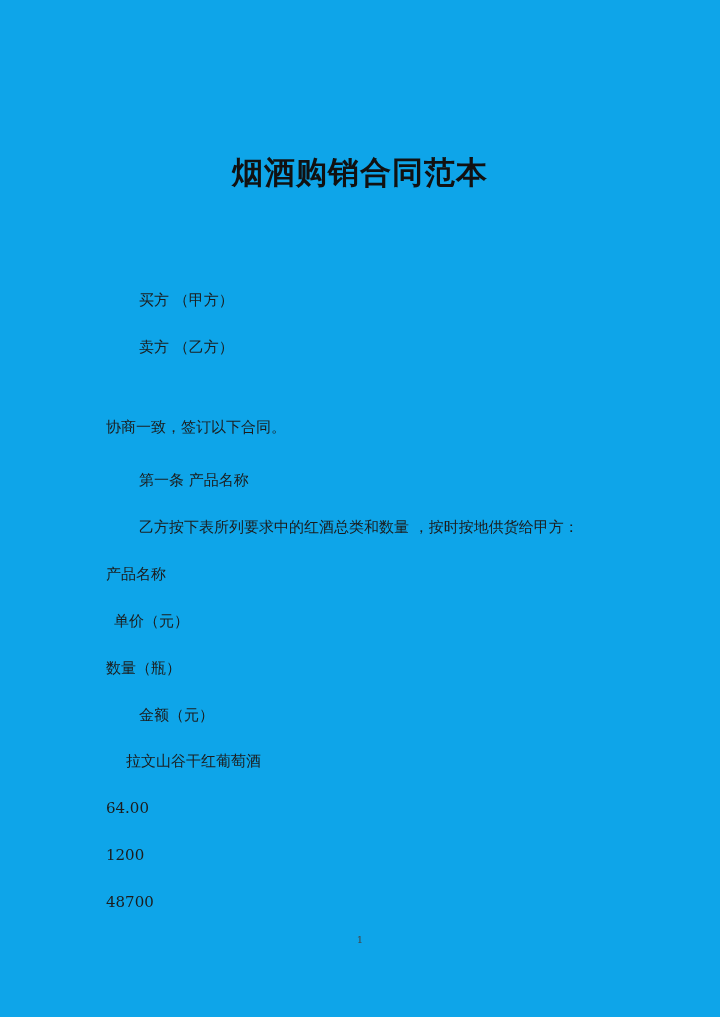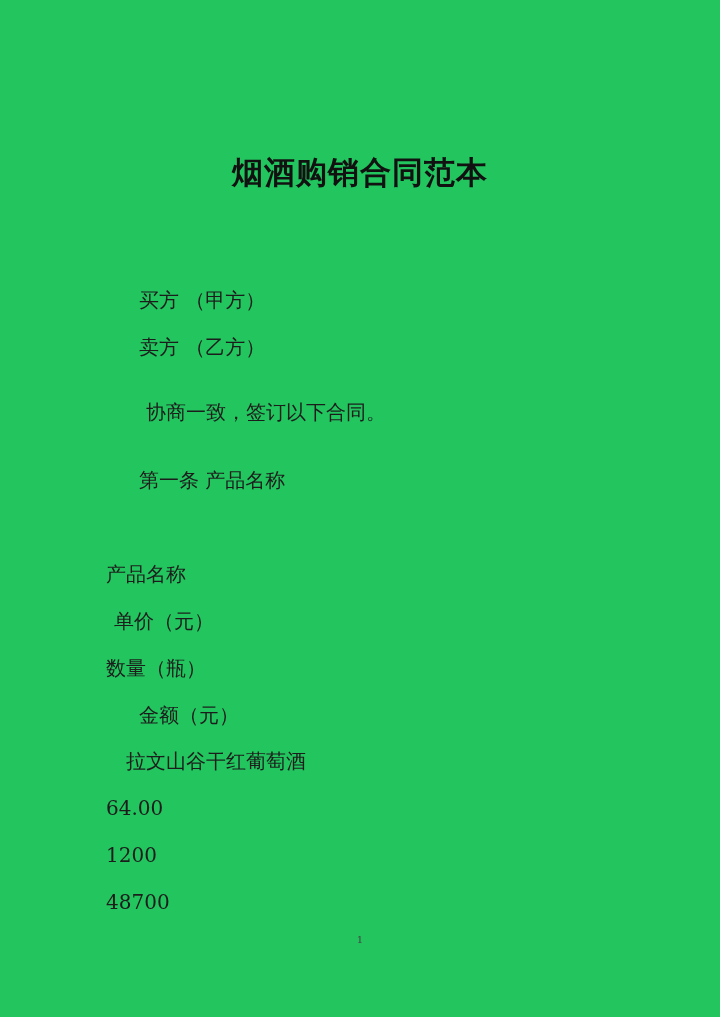--- a/index.html
+++ b/index.html
@@ -1,37 +1,38 @@
 <!DOCTYPE html>
 <html><head>
   <meta charset="utf-8">
   <style>
     html, body { margin: 0; padding: 0; background: #ffffff; }
     body { width: 720px; height: 1017px; position: relative; overflow: hidden;
            font-family: "DejaVu Sans", "Liberation Sans", sans-serif; color: #1a1a1a; }
-    .page { position: absolute; left: 0; top: 0; width: 720px; height: 1017px; background: #22c55e; }
+    .page { position: absolute; left: 0; top: 0; width: 720px; height: 1017px; background: #0ea5e9; }
     .title { position: absolute; left: 0; width: 720px; top: 152px; text-align: center;
              font-size: 31px; font-weight: bold; letter-spacing: 1px; color: #111; }
-    .line { position: absolute; font-size: 20px; line-height: 20px; white-space: nowrap; color: #1c1c1c; text-align: right; }
+    .line { position: absolute; font-size: 15px; line-height: 20px; white-space: nowrap; color: #1c1c1c; text-align: right; }
     .num { font-family: "DejaVu Serif", "Liberation Serif", serif; }
     .pageno { position: absolute; top: 934px; left: 0; width: 720px; text-align: center;
               font-size: 10px; color: #444; font-family: "DejaVu Serif", serif; }
   </style>
 </head>
 <body>
 
 <div class="page">
   <div class="title">烟酒购销合同范本</div>
 
   <div class="line" style="left:139px; top:290px;">买方 （甲方）</div>
   <div class="line" style="left:139px; top:337px;">卖方 （乙方）</div>
 
-  <div class="line" style="left:106px; top:402px;margin-left:40px;">协商一致，签订以下合同。</div>
+  <div class="line" style="left:106px; top:417px;">协商一致，签订以下合同。</div>
 
   <div class="line" style="left:139px; top:470px;">第一条  产品名称</div>
+  <div class="line" style="left:139px; top:517px;">乙方按下表所列要求中的红酒总类和数量 ，按时按地供货给甲方：</div>
 
   <div class="line" style="left:106px; top:564px;">产品名称</div>
   <div class="line" style="left:114px; top:611px;">单价（元）</div>
   <div class="line" style="left:106px; top:658px;">数量（瓶）</div>
   <div class="line" style="left:139px; top:705px;">金额（元）</div>
 
   <div class="line" style="left:106px; top:751px;margin-left:20px;">拉文山谷干红葡萄酒</div>
   <div class="line num" style="left:106px; top:798px;">64.00</div>
   <div class="line num" style="left:106px; top:845px;">1200</div>
   <div class="line num" style="left:106px; top:892px;">48700</div>

